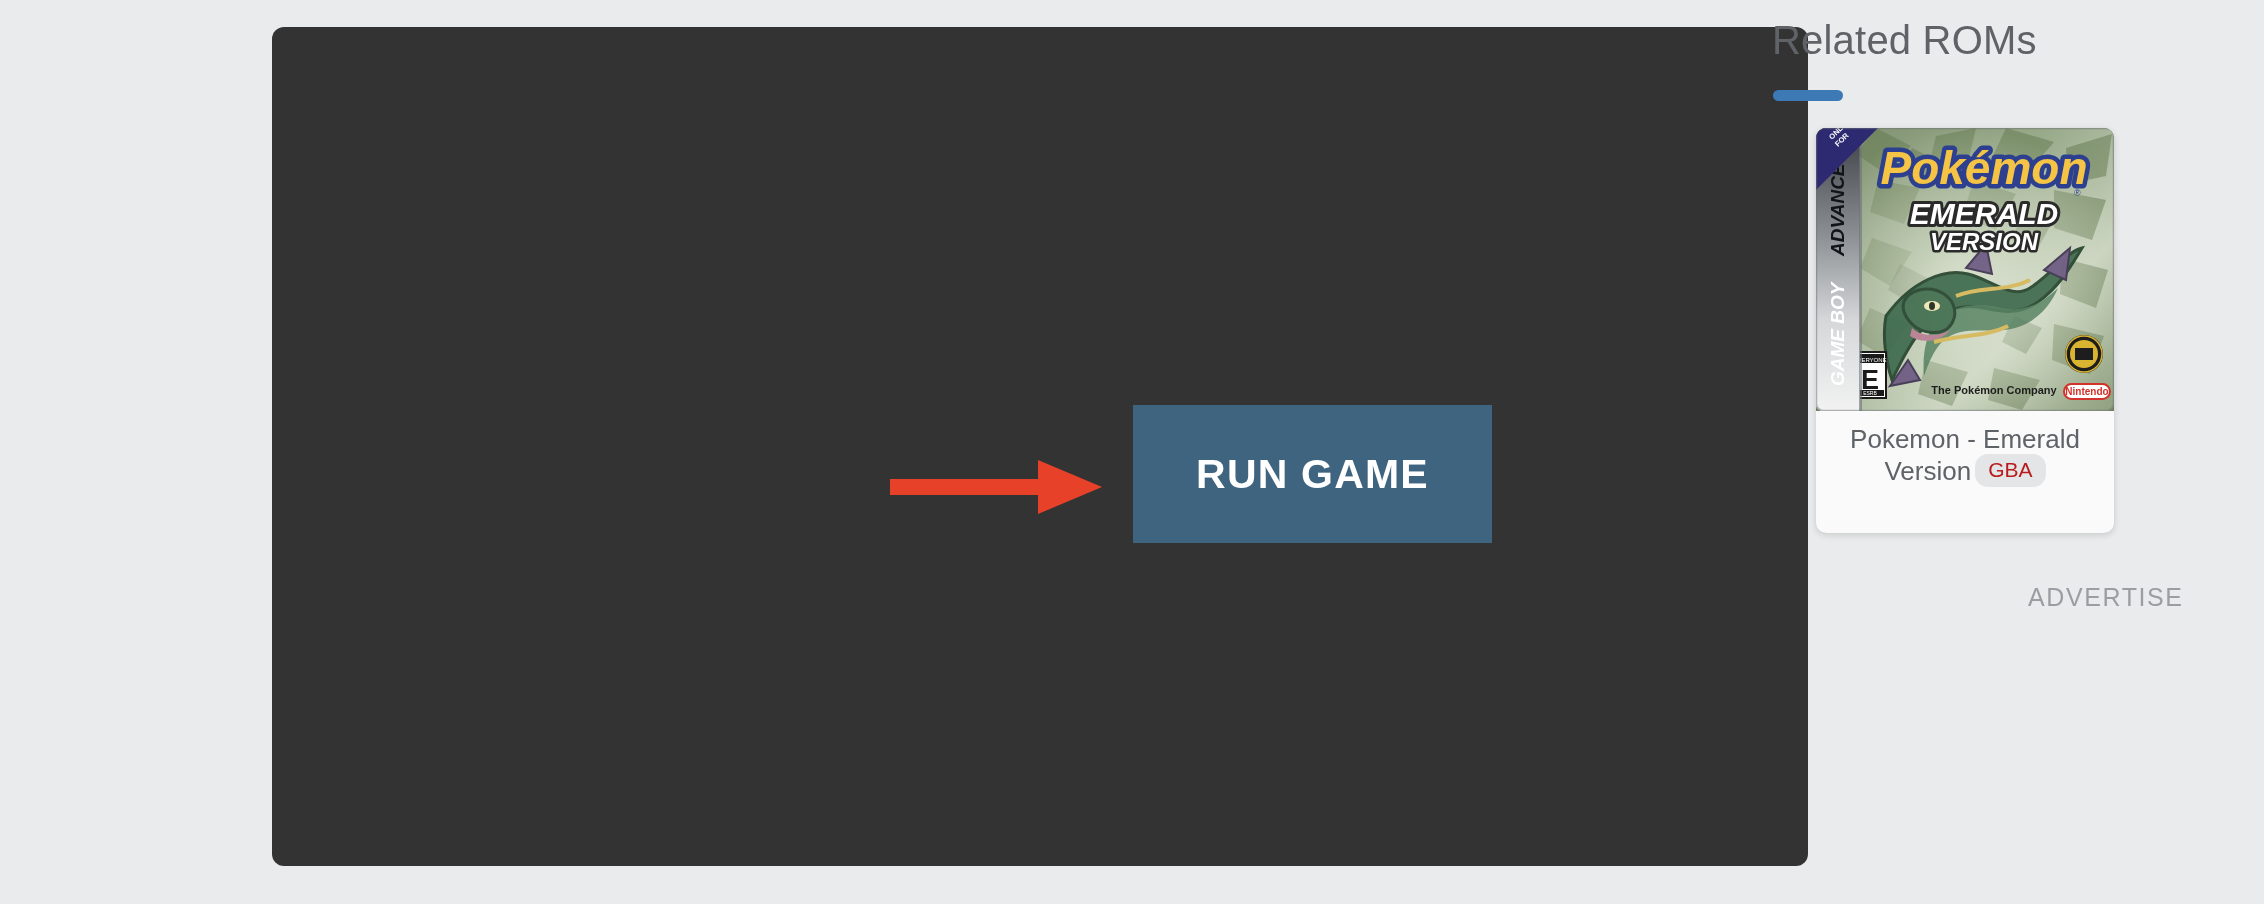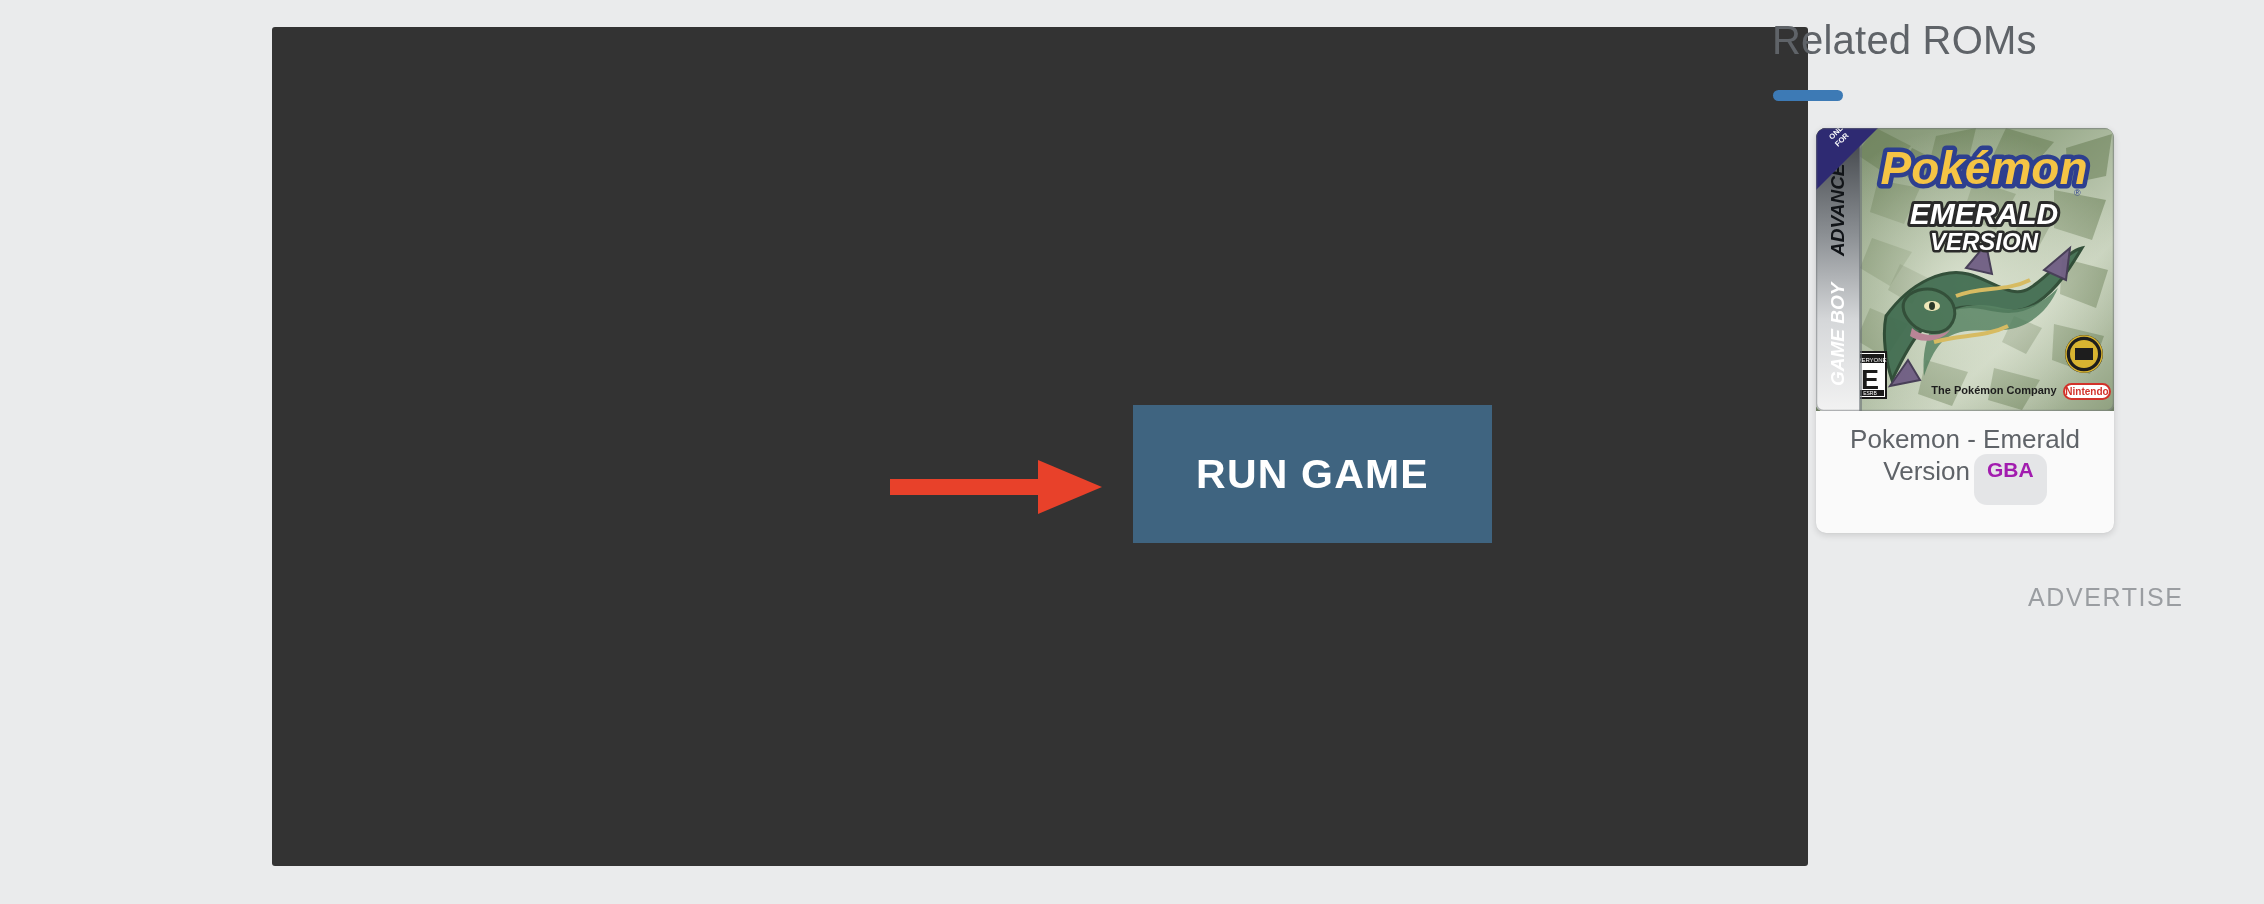--- a/index.html
+++ b/index.html
@@ -19,21 +19,21 @@
   }
 
   
   .emulator-panel {
     position: absolute;
     left: 272px;
     top: 27px;
     width: 1536px;
     height: 839px;
     background: #333333;
-    border-radius: 3px;
+    border-radius: 12px;
   }
 
   
   .run-game-button {
     position: absolute;
     left: 861px;
     top: 378px;
     width: 359px;
     height: 138px;
     background: #3f6480;
@@ -126,25 +126,25 @@
   .rom-title {
     font-size: 26px;
     line-height: 29px;
     color: #5f6368;
     font-weight: normal;
   }
 
   .platform-badge {
     display: inline-block;
     background: #e4e5e7;
-    color: #a21caf;
+    color: #b91c1c;
     font-size: 21px;
-    font-weight: bold;
+    font-weight: normal;
     border-radius: 13px;
-    padding: 4px 13px 23px 13px;
+    padding: 4px 13px 5px 13px;
     vertical-align: 3px;
     margin-left: 4px;
   }
 
   
   .advertisement-label {
     position: absolute;
     left: 268px;
     top: 583px;
     font-size: 25px;

